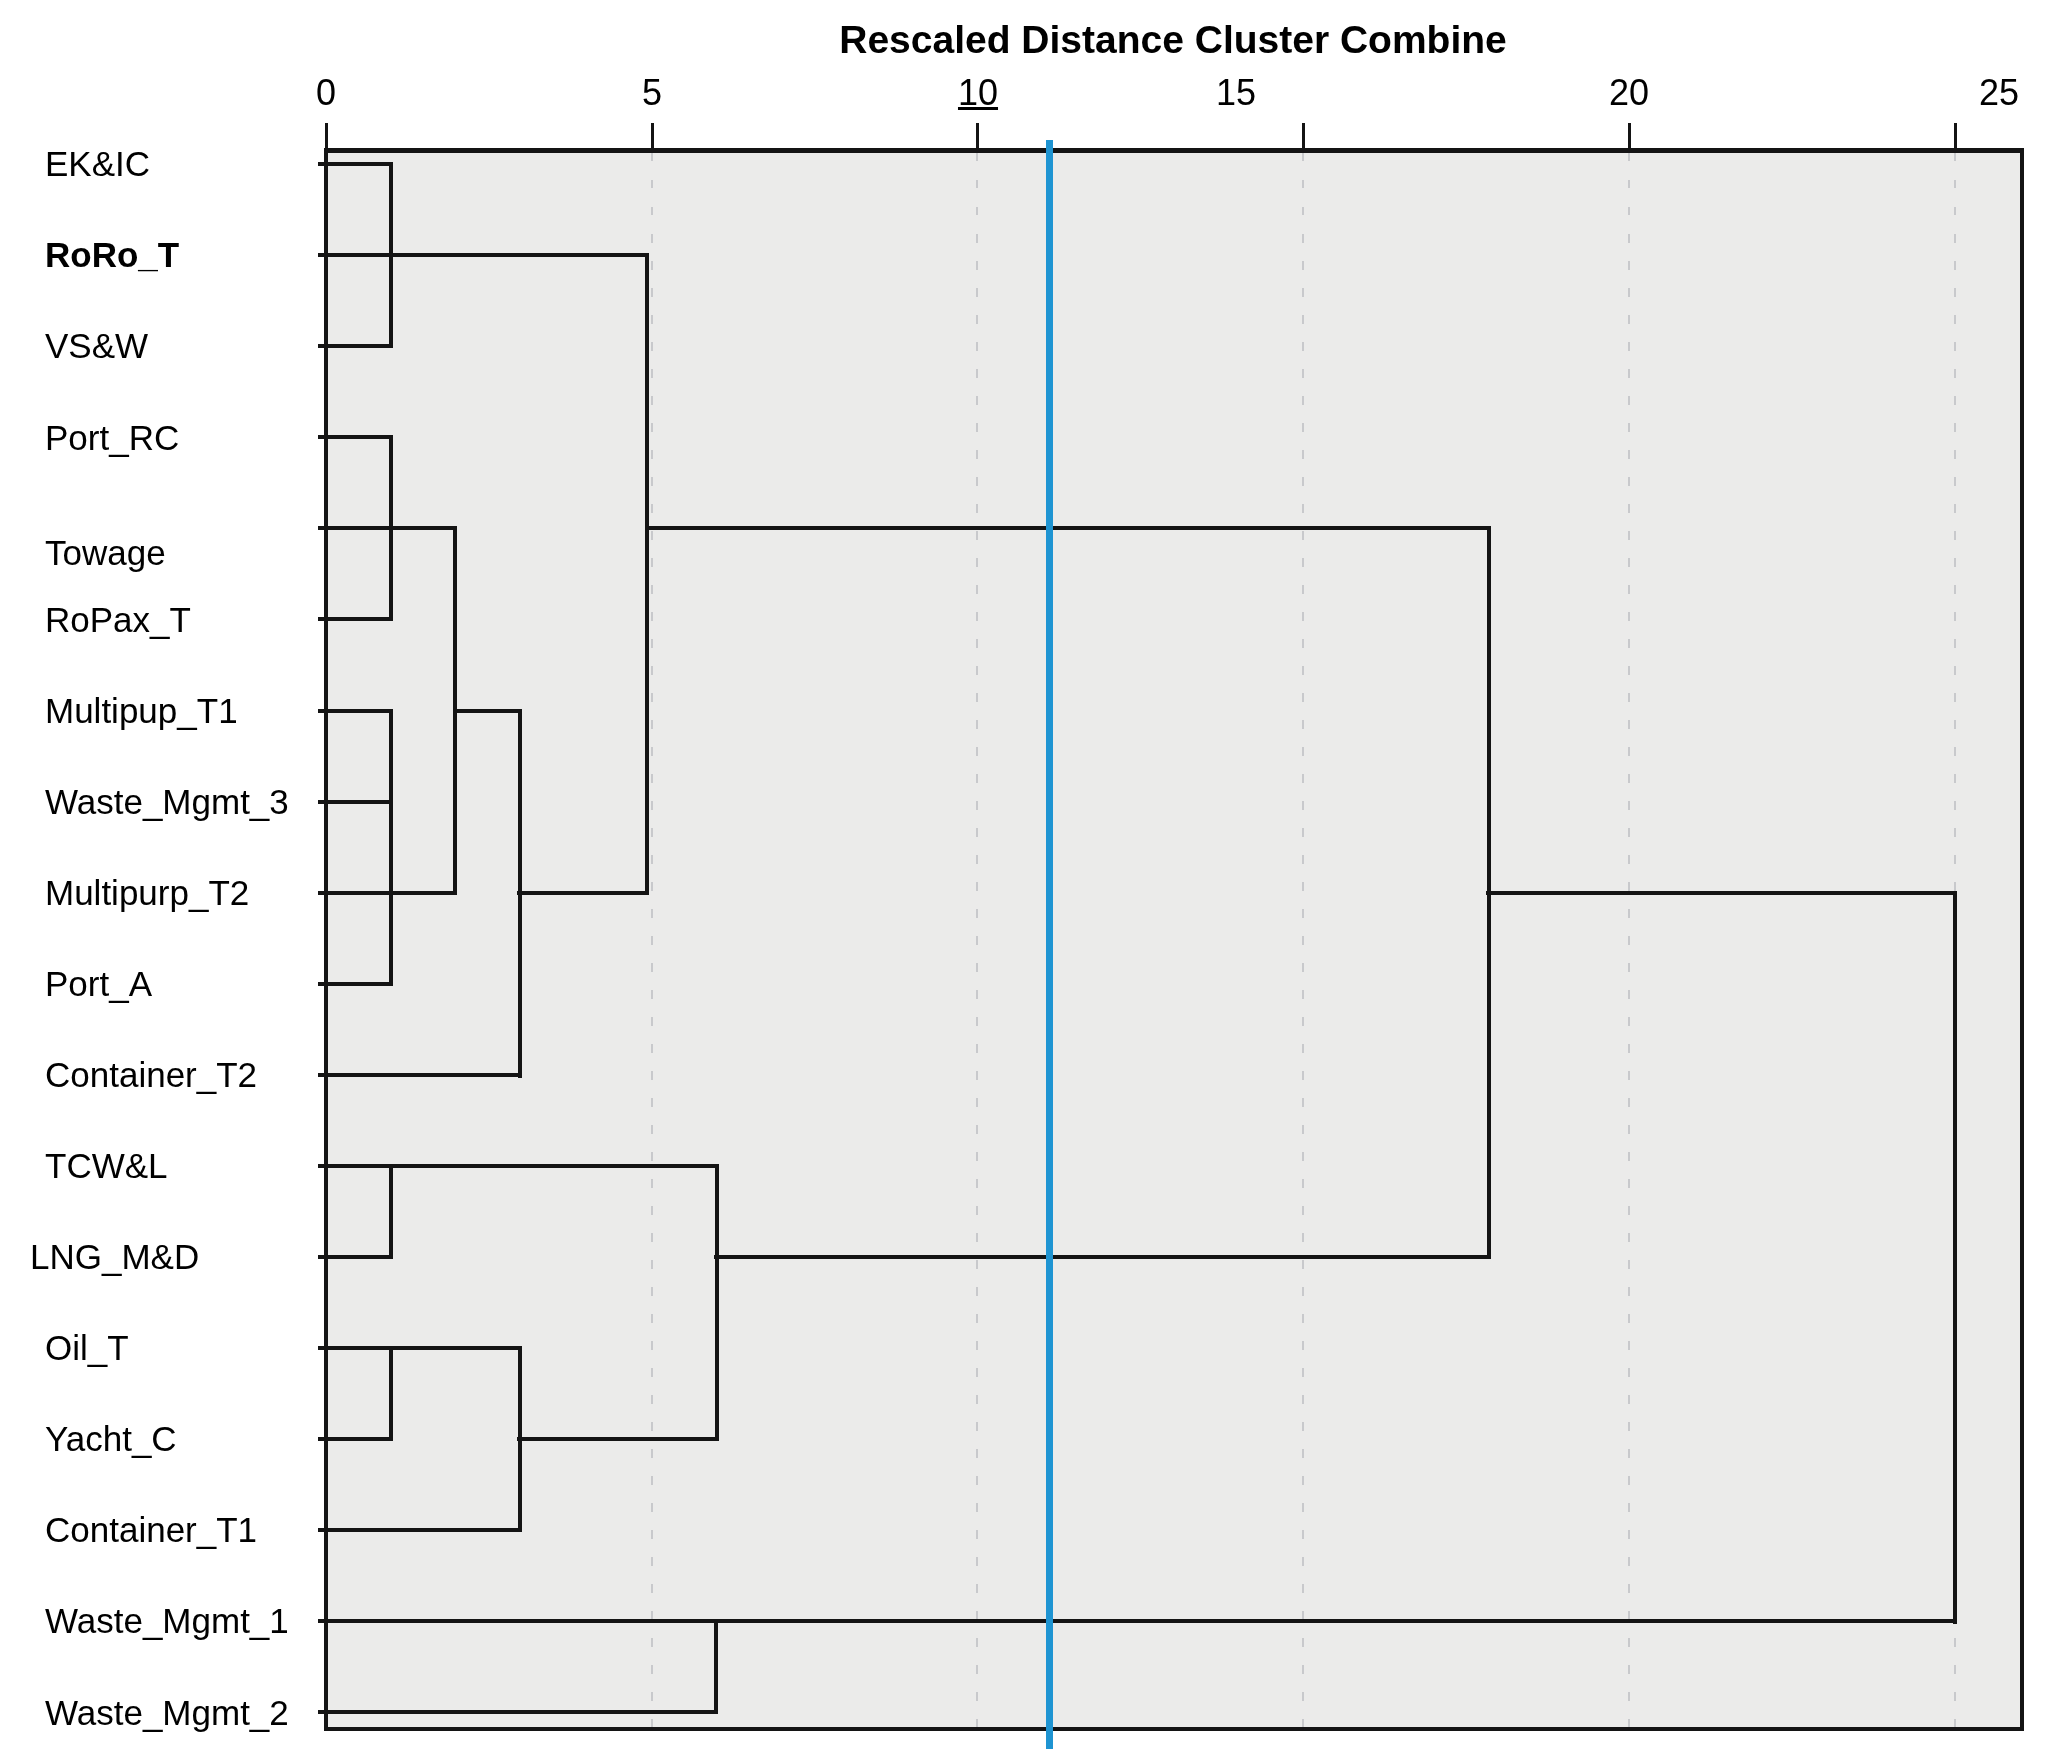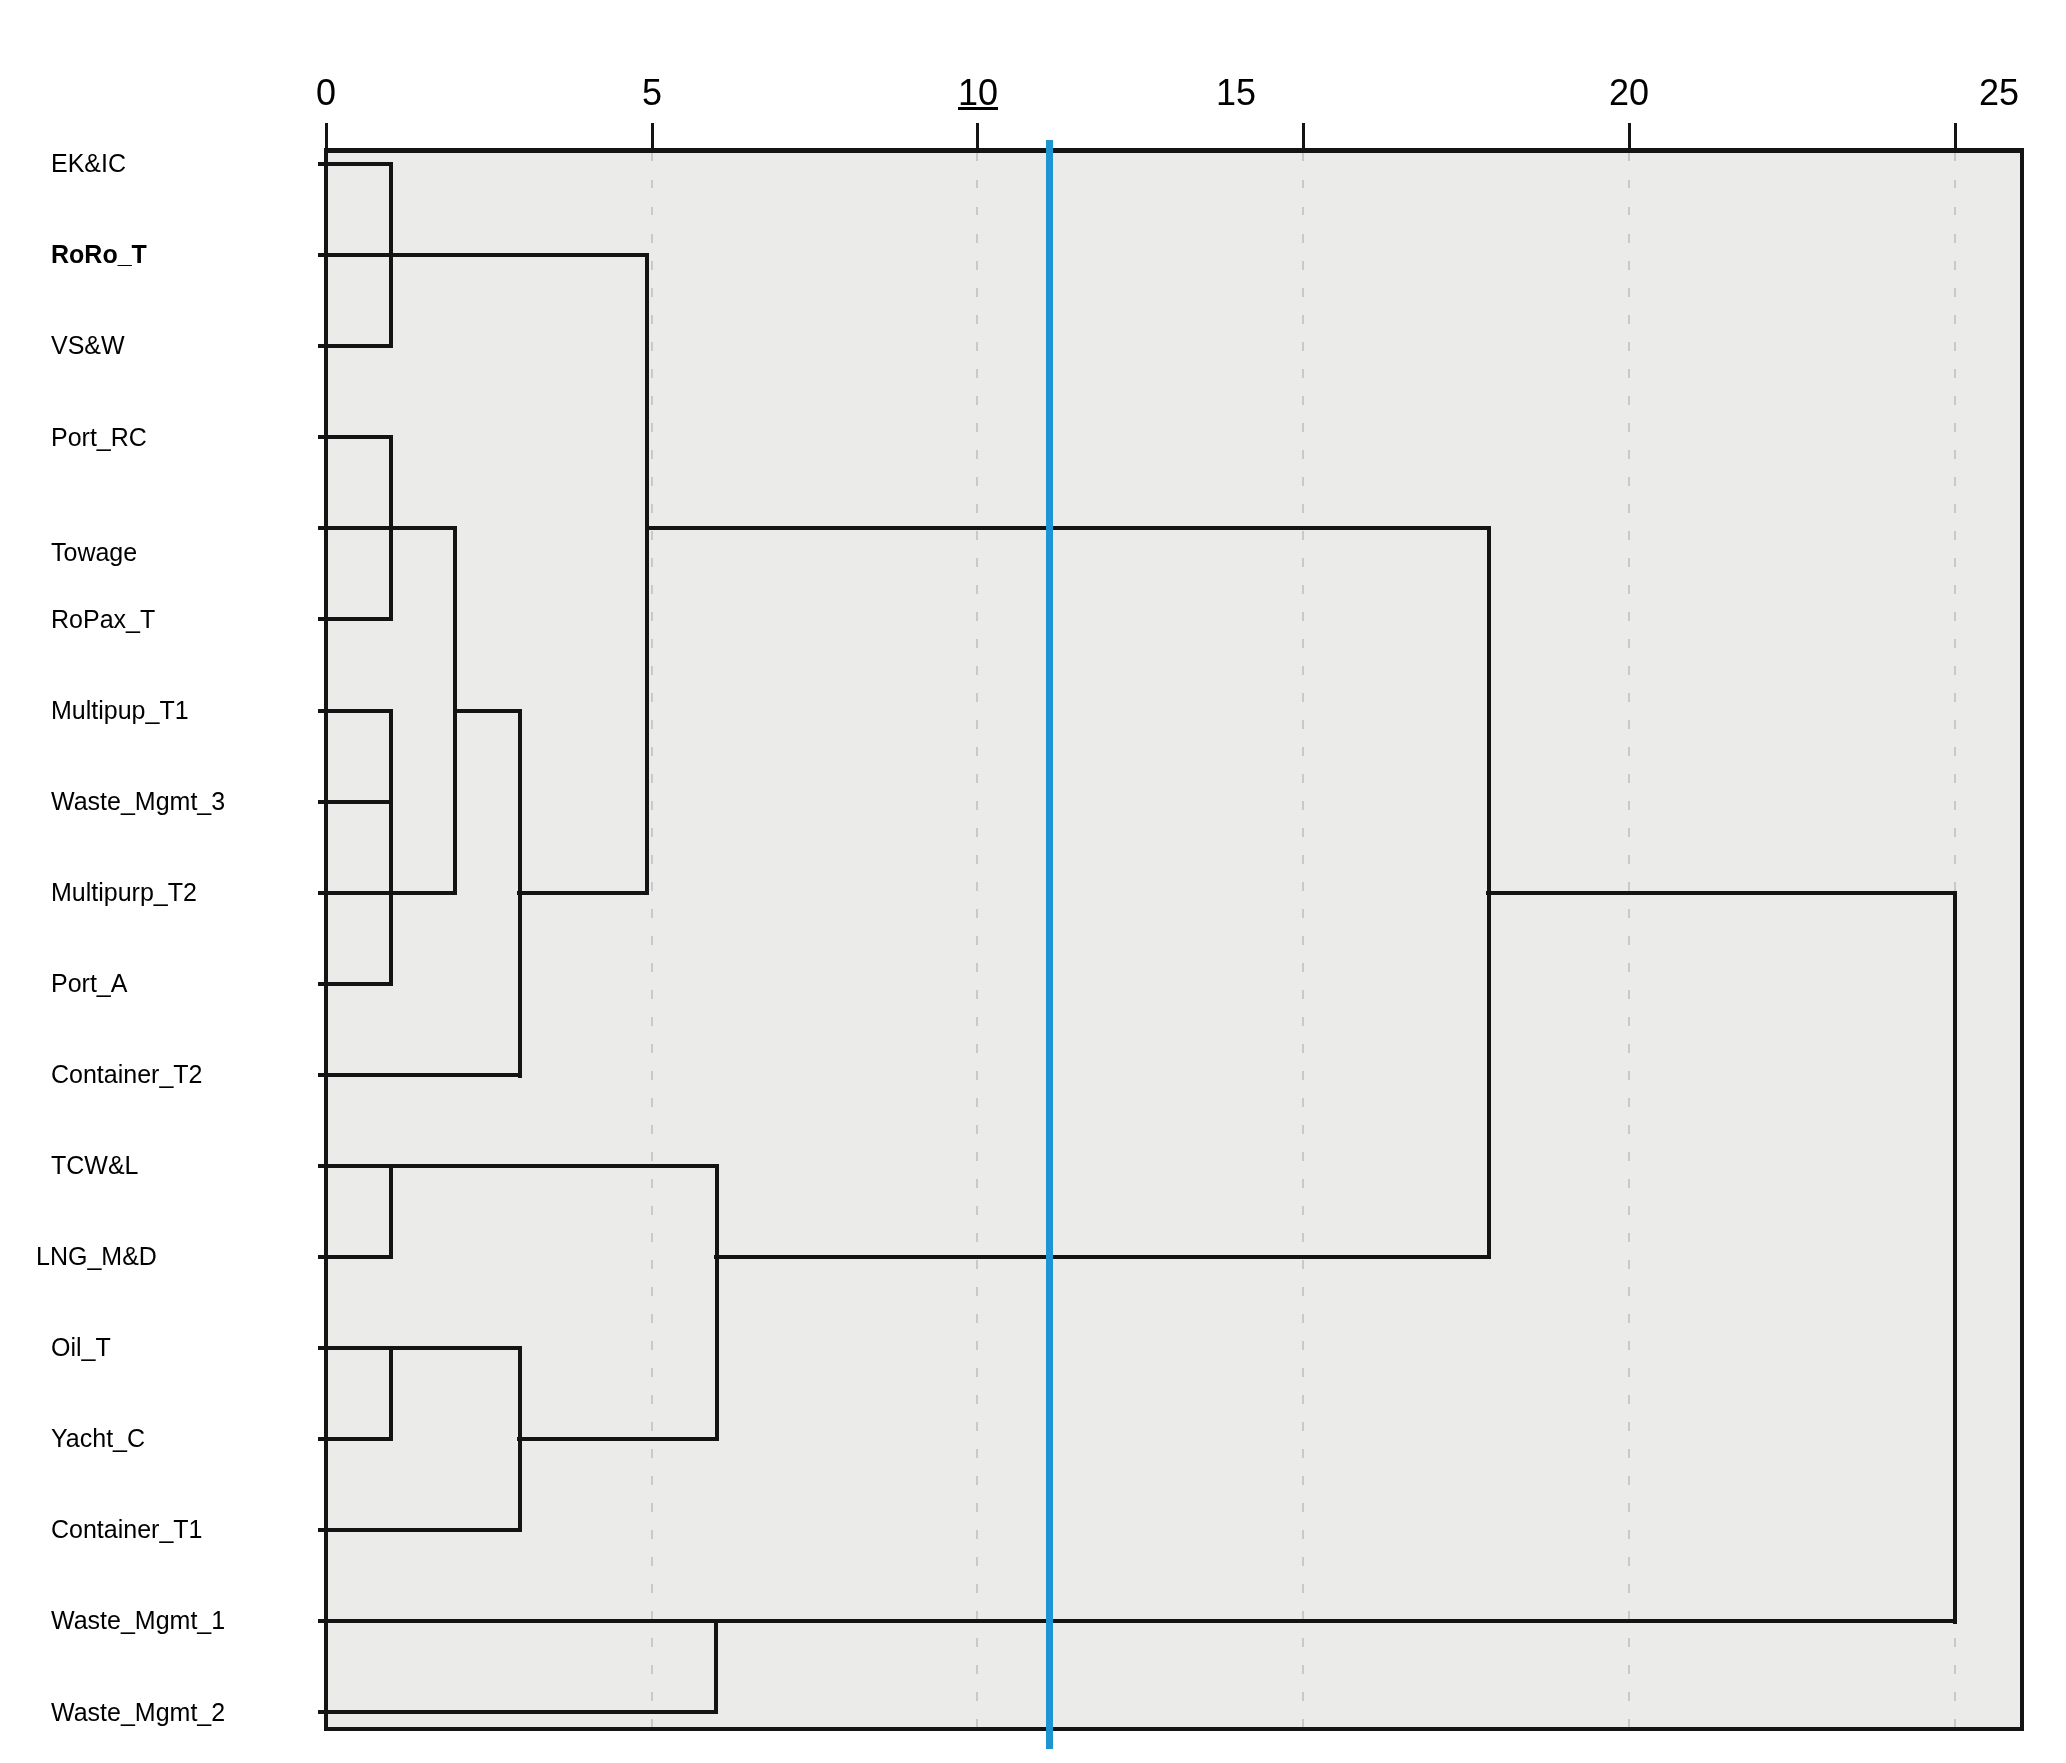--- a/index.html
+++ b/index.html
@@ -14,28 +14,29 @@
   #labelLayer{z-index:5;}
   #axisLayer{z-index:5;}
   #cutLayer{z-index:6;}
   .chart-title{position:absolute;transform:translateX(-50%);white-space:nowrap;
       font-size:39px;font-weight:bold;color:#000;z-index:5;}
   .tick-label{position:absolute;transform:translateX(-50%);font-size:36px;color:#000;
       white-space:nowrap;}
   .tick-mark{position:absolute;background:#141414;}
   .gridline{position:absolute;width:2.4px;
       background:repeating-linear-gradient(to bottom,#C8C9CC 0px,#C8C9CC 8.5px,transparent 8.5px,transparent 27px);}
-  .row-label{position:absolute;font-size:25px;color:#000;white-space:nowrap;line-height:41px;margin-left:6px;}
+  .row-label{position:absolute;font-size:35px;color:#000;white-space:nowrap;line-height:41px;}
   .hseg,.vseg,.frame{position:absolute;background:#141414;}
   .cut-line{position:absolute;}
 </style>
 </head>
 <body>
 
 <div id="figure">
+  <div class="chart-title" style="left: 1173px; top: 18px;">Rescaled Distance Cluster Combine</div>
   <div id="plotBg" style="left: 326px; top: 148px; width: 1698px; height: 1583px;"></div>
   <div id="gridLayer" class="layer">
       <div class="gridline" style="left: 651px; top: 153px; height: 1574px;"></div>
       <div class="gridline" style="left: 976px; top: 153px; height: 1574px;"></div>
       <div class="gridline" style="left: 1302px; top: 153px; height: 1574px;"></div>
       <div class="gridline" style="left: 1628px; top: 153px; height: 1574px;"></div>
       <div class="gridline" style="left: 1954px; top: 153px; height: 1574px;"></div>
     </div>
   <div id="treeLayer" class="layer">
       <div class="hseg" style="left: 318px; top: 162px; width: 75px; height: 4.3px;"></div>

